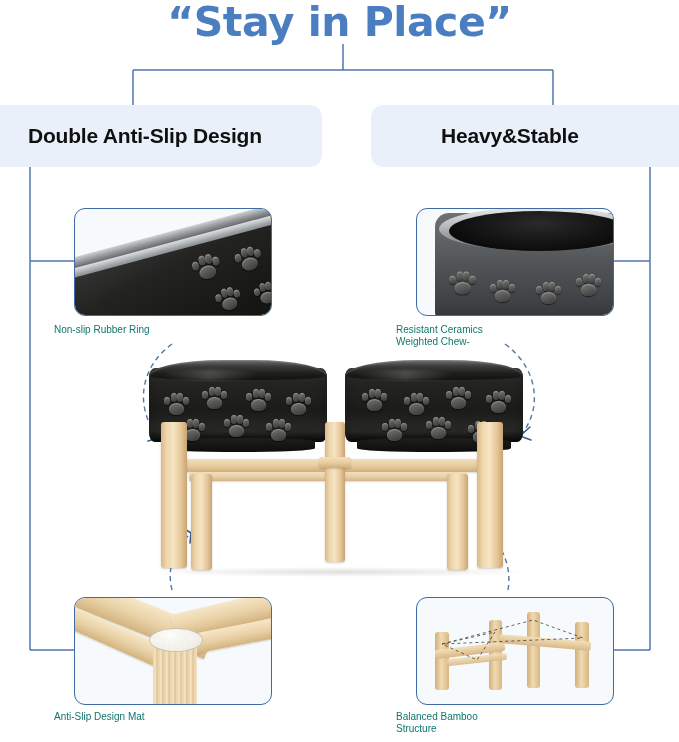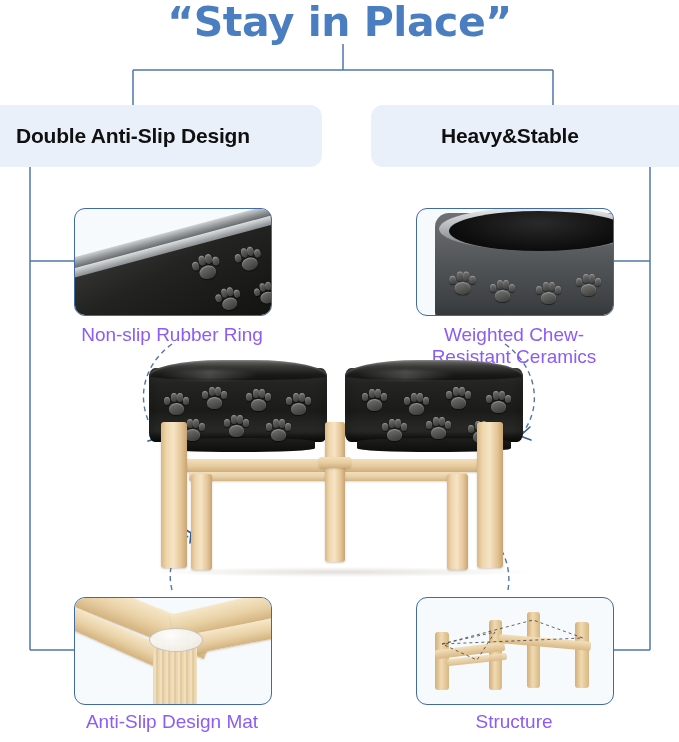--- a/index.html
+++ b/index.html
@@ -37,21 +37,21 @@
     font-size:21px;
     letter-spacing:-0.2px;
     white-space:nowrap;
   }
   .pill.left{
     left:-16px;top:105px;width:322px;height:62px;
     border-radius:0 12px 12px 0;
     padding-left:16px;
     justify-content:flex-start;
   }
-  .pill.left span{padding-left:16px;}
+  .pill.left span{padding-left:28px;}
   .pill.right{
     left:371px;top:105px;width:324px;height:62px;
     border-radius:12px 0 0 12px;
     justify-content:flex-start;
   }
   .pill.right span{padding-left:70px;}
 
   
   .thumb{
     position:absolute;
@@ -63,23 +63,23 @@
   .thumb .inner{position:absolute;inset:0;}
 
   .t-tl{left:74px;top:208px;width:196px;height:106px;}
   .t-tr{left:416px;top:208px;width:196px;height:106px;}
   .t-bl{left:74px;top:597px;width:196px;height:106px;}
   .t-br{left:416px;top:597px;width:196px;height:106px;}
 
   
   .cap{
     position:absolute;
-    text-align:center;
-    font-size:19px;
-    color:#8b5cf6;
+    text-align:left;
+    font-size:10px;
+    color:#0f766e;
     line-height:1.18;
     font-family:"Liberation Sans","DejaVu Sans",sans-serif;
   }
   .cap-tl{left:54px;top:324px;width:236px;}
   .cap-tr{left:396px;top:324px;width:236px;}
   .cap-bl{left:54px;top:711px;width:236px;}
   .cap-br{left:396px;top:711px;width:236px;}
 
   
   .hero{position:absolute;left:133px;top:358px;width:415px;height:215px;}
@@ -322,22 +322,22 @@
       <div class="paw" style="left:158px;top:64px;transform:scale(1.0);">
           <i class="pad"></i>
           <i class="t1"></i>
           <i class="t2"></i>
           <i class="t3"></i>
           <i class="t4"></i>
         </div>
     </div>
   </div>
   <div class="cap cap-tr">
+    <div>Resistant Ceramics</div>
     <div>Weighted Chew-</div>
-    <div>Resistant Ceramics</div>
   </div>
 
   <div class="hero">
 
     <div class="bowl" style="left:16px;top:0px;width:178px;height:92px;">
       <div class="body"></div>
       <div class="rim"></div>
       <div class="glare"></div>
       <div class="base"></div>
       <div class="paw" style="left:14px;top:34px;">
@@ -483,16 +483,17 @@
       <div class="sm-rail" style="left:30px;top:58px;width:60px;height:7px;transform:rotate(-6deg);opacity:.9;"></div>
       <svg class="tri" viewBox="0 0 196 106">
         <g stroke="#2b2b2b" stroke-width="0.9" fill="none" stroke-dasharray="3,3" opacity="0.8">
           <path d="M25,46 L116,22 L166,40 Z"></path>
           <path d="M25,46 L78,34 L60,62 Z"></path>
         </g>
       </svg>
     </div>
   </div>
   <div class="cap cap-br">
+    <div>Balanced Bamboo</div>
     <div>Structure</div>
   </div>
 
 </div>
 
 </body></html>

